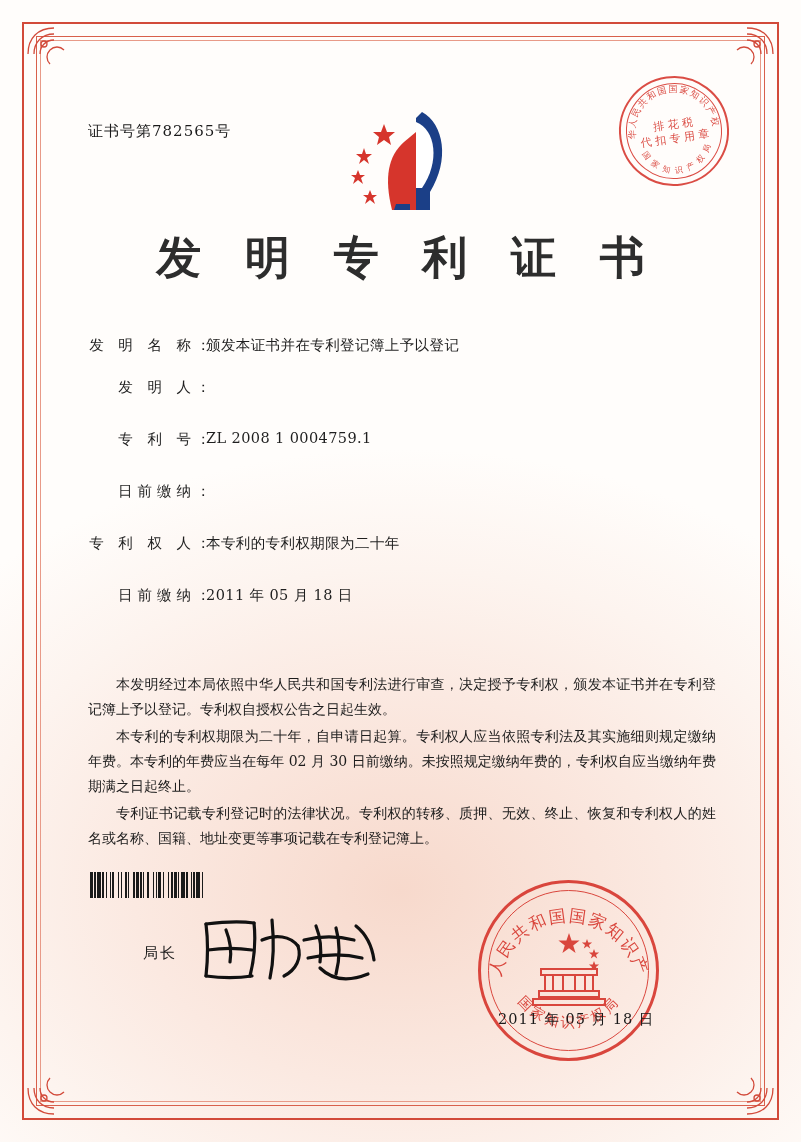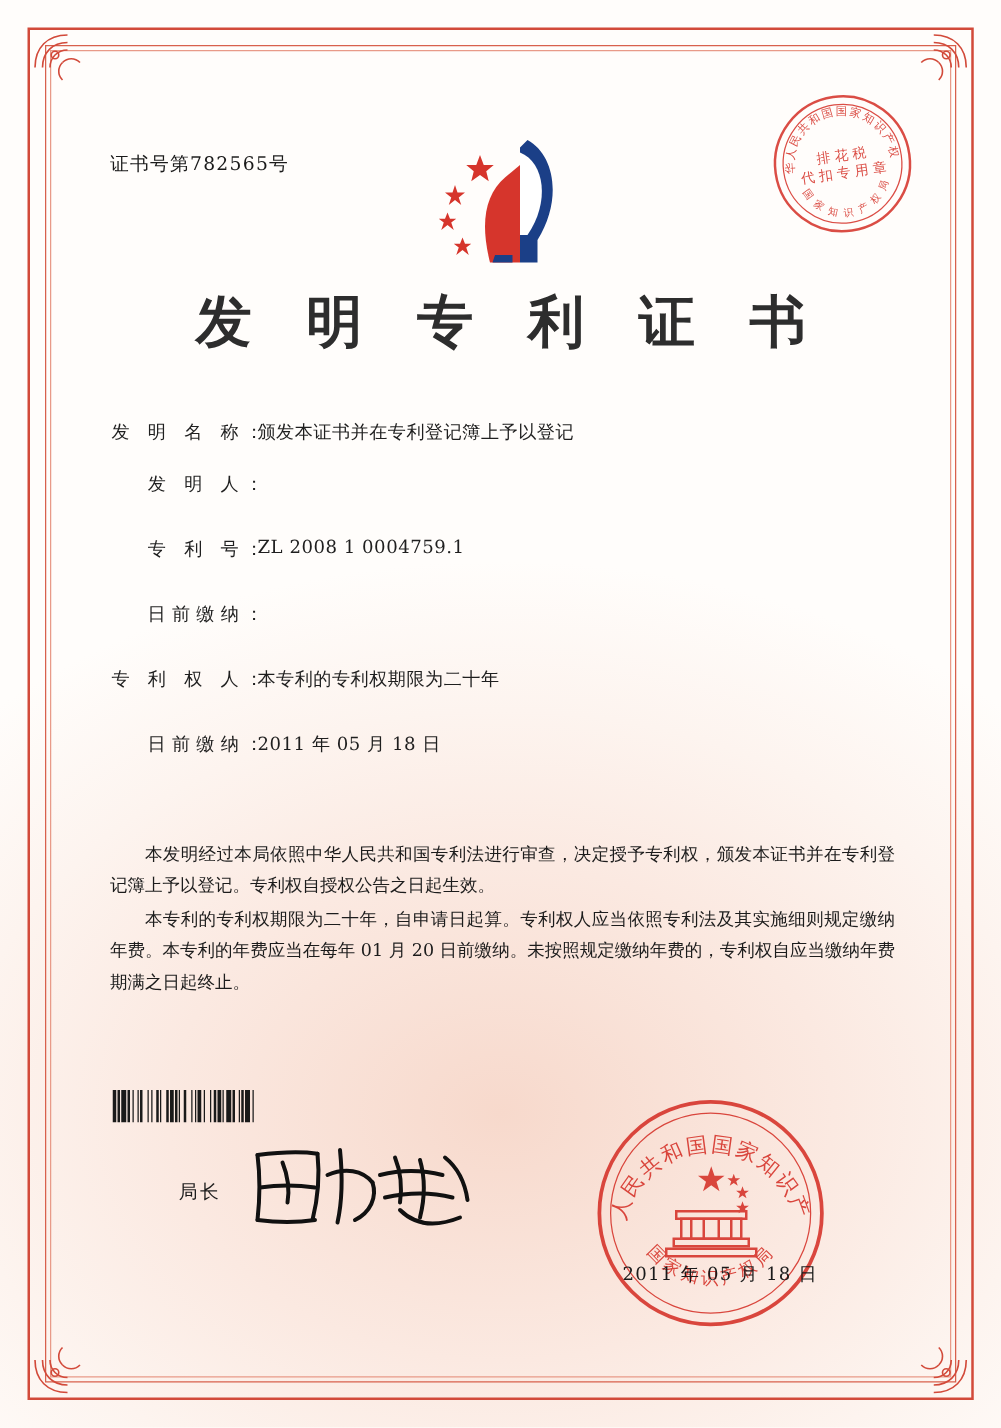--- a/index.html
+++ b/index.html
@@ -261,21 +261,22 @@
     </div>
     <div class="row row2">
       <span class="lab">日前缴纳</span>
       <span class="colon">：</span>
       <span class="val">2011 年 05 月 18 日</span>
     </div>
   </div>
 
   <div class="body">
     <p>本发明经过本局依照中华人民共和国专利法进行审查，决定授予专利权，颁发本证书并在专利登记簿上予以登记。专利权自授权公告之日起生效。</p>
-    <p>本专利的专利权期限为二十年，自申请日起算。专利权人应当依照专利法及其实施细则规定缴纳年费。本专利的年费应当在每年 01 月 20 日前缴纳。未按照规定缴纳年费的，专利权自应当缴纳年费期满之日起终止。</p>
+    <p>本专利的专利权期限为二十年，自申请日起算。专利权人应当依照专利法及其实施细则规定缴纳年费。本专利的年费应当在每年 02 月 30 日前缴纳。未按照规定缴纳年费的，专利权自应当缴纳年费期满之日起终止。</p>
+    <p>专利证书记载专利登记时的法律状况。专利权的转移、质押、无效、终止、恢复和专利权人的姓名或名称、国籍、地址变更等事项记载在专利登记簿上。</p>
   </div>
 
   <div class="barcode" id="barcode">
       <i style="width:3px"></i>
       <i style="width:1px;background:transparent"></i>
       <i style="width:2px"></i>
       <i style="width:1px;background:transparent"></i>
       <i style="width:4px"></i>
       <i style="width:1px;background:transparent"></i>
       <i style="width:2px"></i>

